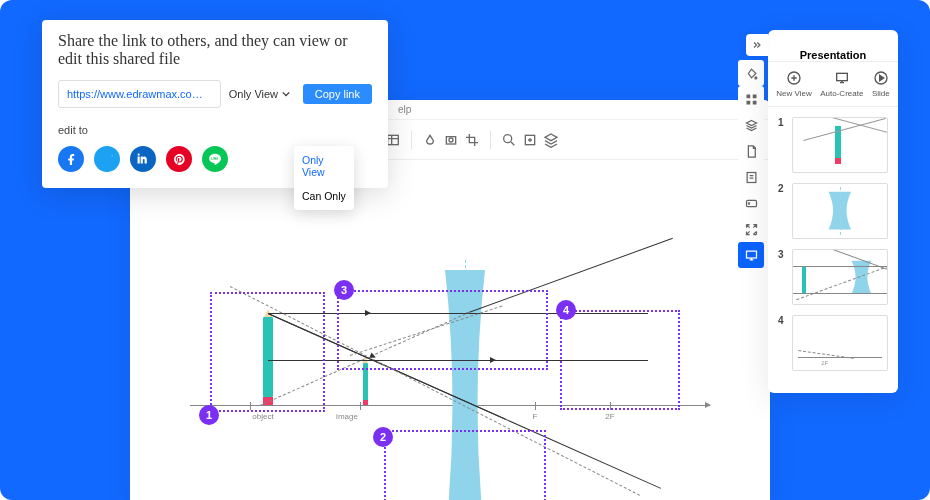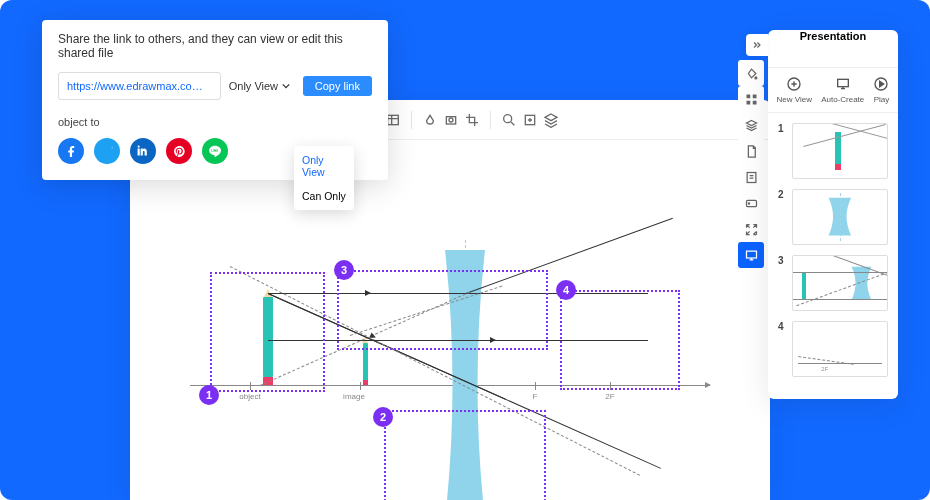--- a/index.html
+++ b/index.html
@@ -33,36 +33,36 @@
   .tick-lbl { position:absolute; top:162px; font-size:8px; color:#888; transform:translateX(-50%); }
 
   
   .sel-rect { position:absolute; border:2px dotted #7b2ff2; }
   .sel-badge { position:absolute; width:20px; height:20px; background:#7b2ff2; color:#fff; font-size:11px; font-weight:600; display:flex; align-items:center; justify-content:center; border-radius:50%; }
 
   
   .share-dialog { position:absolute; left:42px; top:20px; width:346px; background:#fff; border-radius:4px; box-shadow:0 6px 30px rgba(0,0,0,.15); padding:0 0 16px; z-index:10; }
   .share-title { text-align:center; font-weight:600; font-size:12px; padding:12px 0 10px; border-bottom:1px solid #eee; }
   .share-body { padding:12px 16px 0; }
-  .share-desc { font-size:12px; color:#333; margin-bottom:12px; }
+  .share-desc { font-size:16px; color:#333; margin-bottom:12px;font-family:Liberation Serif, serif; }
   .share-row { display:flex; gap:8px; align-items:center; }
   .share-link { flex:1; border:1px solid #ddd; border-radius:3px; padding:7px 8px; font-size:11px; color:#1269ff; white-space:nowrap; overflow:hidden; text-overflow:ellipsis; }
   .share-perm { font-size:11px; color:#333; display:flex; align-items:center; gap:4px; cursor:pointer; min-width:66px; }
   .share-perm svg { width:8px; height:8px; }
   .copy-btn { background:#2b8cff; color:#fff; border:none; border-radius:3px; padding:4px 12px; font-size:11px; cursor:pointer; }
   .share-to-label { font-size:11px; color:#444; margin:16px 0 10px; }
   .social-row { display:flex; gap:10px; }
   .social { width:26px; height:26px; border-radius:50%; display:flex; align-items:center; justify-content:center; color:#fff; }
   .perm-dropdown { position:absolute; left:252px; top:126px; width:60px; background:#fff; box-shadow:0 4px 16px rgba(0,0,0,.15); border-radius:4px; padding:2px 0; z-index:11; font-size:10.5px; }
   .perm-item { padding:6px 8px; cursor:pointer; }
   .perm-item.active { color:#1269ff; }
 
   
   .pres-panel { position:absolute; right:32px; top:30px; width:130px; background:#fff; border-radius:6px; box-shadow:0 6px 30px rgba(0,0,0,.1); z-index:5; padding-bottom:12px; }
-  .pres-head { display:flex; align-items:flex-start; height:38px; border-bottom:1px solid #eee; padding:0 8px; position:relative; }
+  .pres-head { display:flex; align-items:flex-end; height:32px; border-bottom:1px solid #eee; padding:0 8px; position:relative; }
   .pres-head-title { font-size:11px; font-weight:600; flex:1; text-align:center; }
   .pres-collapse { position:absolute; left:-22px; top:4px; width:22px; height:22px; background:#fff; border-radius:4px 0 0 4px; box-shadow:-2px 0 6px rgba(0,0,0,.06); display:flex; align-items:center; justify-content:center; color:#666; }
   .pres-actions { display:flex; justify-content:space-around; padding:8px 4px; border-bottom:1px solid #eee; }
   .pres-action { text-align:center; font-size:8px; color:#555; }
   .pres-action-icon { width:16px; height:16px; margin:0 auto 3px; color:#555; }
   .slides { padding:10px 10px 0; }
   .slide-row { display:flex; gap:6px; margin-bottom:10px; }
   .slide-num { font-size:10px; font-weight:600; color:#444; width:8px; }
   .slide-thumb { flex:1; height:56px; border:1px solid #ddd; border-radius:2px; background:#fff; position:relative; overflow:hidden; }
 
@@ -71,20 +71,23 @@
   .rail-icon { width:26px; height:26px; display:flex; align-items:center; justify-content:center; color:#666; background:#fff; border-radius:3px; }
   .rail-icon.active { background:#0b63ff; color:#fff; }
   .rail-icon svg { width:15px; height:15px; }
 </style>
 </head>
 <body>
 
 <div class="stage">
 
   <div class="app-window">
+    <div class="topbar">
+      <span style="position:absolute; left:268px; top:4px; font-size:10px; color:#888;">elp</span>
+    </div>
     <div class="toolbar">
       <div class="tool-group">
         <span class="tool-icon">
             <svg viewBox="0 0 24 24" fill="none" stroke="currentColor" stroke-width="2">
               <path d="M4 4l6 16 2-7 7-2z"></path>
             </svg>
           </span>
         <span class="tool-icon">
             <svg viewBox="0 0 24 24" fill="none" stroke="currentColor" stroke-width="2">
               <path d="M9 11V6a1.5 1.5 0 013 0v5m0 0V4.5a1.5 1.5 0 013 0V11m0 0v-2a1.5 1.5 0 013 0v6a6 6 0 01-12 0v-3a1.5 1.5 0 013 0"></path>
@@ -184,23 +187,23 @@
           </span>
       </div>
     </div>
 
     <div class="canvas-area">
       <div class="optics">
 
         <div class="axis-line"></div>
 
         <div class="tick" style="left:110px"></div>
-          <div class="tick-lbl" style="left:110px">object</div>
+          <div class="tick-lbl" style="left:123px">object</div>
         <div class="tick" style="left:220px"></div>
-          <div class="tick-lbl" style="left:214px">image</div>
+          <div class="tick-lbl" style="left:207px">image</div>
         <div class="tick" style="left:395px"></div>
           <div class="tick-lbl" style="left:395px">F</div>
         <div class="tick" style="left:470px"></div>
           <div class="tick-lbl" style="left:470px">2F</div>
 
         <div class="lens-axis"></div>
         <div class="lens">
           <svg viewBox="0 0 50 270" preserveAspectRatio="none">
               <path d="M5,0 L45,0 Q30,135 45,270 L5,270 Q20,135 5,0 Z" fill="#8fd4ea"></path>
             </svg>
@@ -315,21 +318,21 @@
               <rect x="4" y="5" width="16" height="11"></rect>
               <path d="M12 16v3m-3 0h6"></path>
             </svg></div>
         <span>Auto-Create</span>
       </div>
       <div class="pres-action">
         <div class="pres-action-icon"><svg viewBox="0 0 24 24" fill="none" stroke="currentColor" stroke-width="2">
               <circle cx="12" cy="12" r="9"></circle>
               <path d="M10 8l6 4-6 4z" fill="currentColor"></path>
             </svg></div>
-        <span>Play</span>
+        <span>Slide</span>
       </div>
     </div>
     <div class="slides">
       <div class="slide-row">
         <div class="slide-num">1</div>
         <div class="slide-thumb">
           <div style="position:absolute;left:45%;top:15%;width:6px;height:60%;background:#29c3b5;"></div>
           <div style="position:absolute;left:45%;bottom:15%;width:6px;height:6px;background:#ef3b67;"></div>
           <div style="position:absolute;left:20%;top:10%;width:90%;height:1px;background:#999;transform:rotate(15deg);"></div>
           <div style="position:absolute;left:10%;top:20%;width:90%;height:1px;background:#999;transform:rotate(-15deg);"></div>
@@ -374,21 +377,21 @@
       <div class="share-row">
         <div class="share-link">https://www.edrawmax.com/server...</div>
         <div class="share-perm">
           <span>Only View</span>
           <svg viewBox="0 0 10 10">
               <path d="M1 3l4 4 4-4" fill="none" stroke="#333" stroke-width="1.5"></path>
             </svg>
         </div>
         <button class="copy-btn">Copy link</button>
       </div>
-      <div class="share-to-label">object to</div>
+      <div class="share-to-label">edit to</div>
       <div class="social-row">
         <div class="social" style="background:#1877f2">
             <svg width="13" height="13" viewBox="0 0 24 24" fill="#fff">
               <path d="M13 22v-8h3l.5-4H13V7.5c0-1 .3-2 2-2h2V2h-3c-3 0-5 1.8-5 5v3H6v4h3v8h4z"></path>
             </svg>
           </div>
         <div class="social" style="background:#1da1f2">
             <svg width="13" height="13" viewBox="0 0 24 24" fill="#fff">
               <path d="M22 5.9c-.7.3-1.5.6-2.3.7.8-.5 1.5-1.3 1.8-2.3-.8.5-1.7.8-2.6 1-..8-.8-1.9-1.3-3-1.3-2.3 0-4.1 1.9-4.1 4.2 0 .3 0 .6.1.9C8.3 8.9 5 7.2 2.8 4.6c-.4.6-.6 1.4-.6 2.1 0 1.5.7 2.8 1.9 3.5-.7 0-1.3-.2-1.9-.5v.1c0 2 1.4 3.7 3.3 4.1-.3.1-.7.1-1.1.1-.3 0-.5 0-.8-.1.5 1.7 2.1 2.9 3.9 2.9-1.4 1.1-3.2 1.8-5.2 1.8H2c1.8 1.2 4 1.9 6.3 1.9 7.5 0 11.7-6.3 11.7-11.7v-.5c.8-.6 1.5-1.3 2-2.1z"></path>
             </svg>

